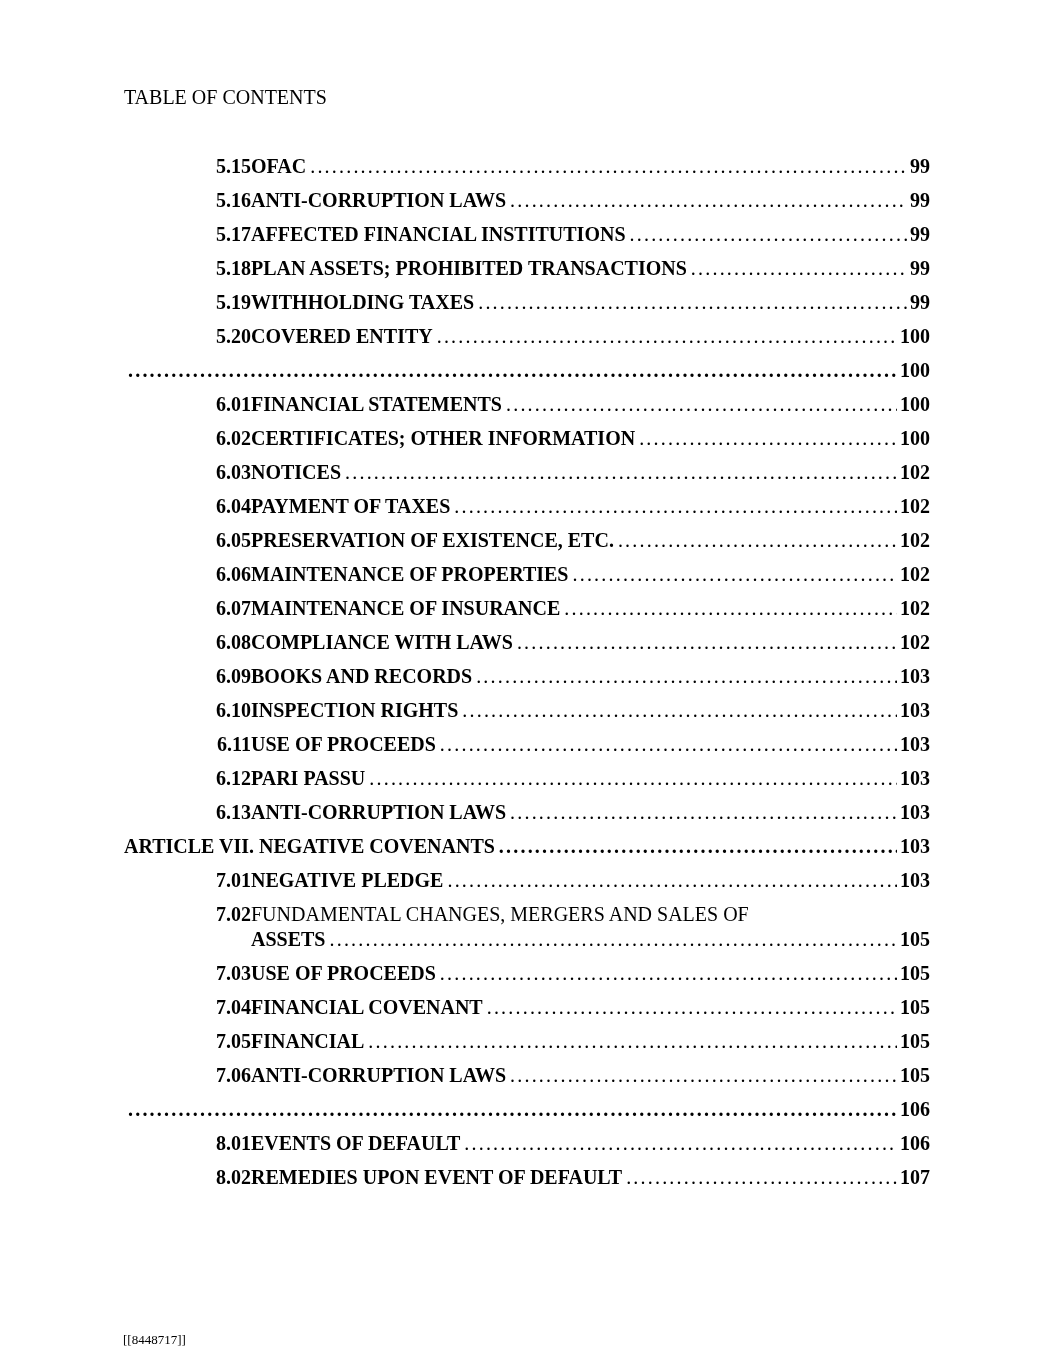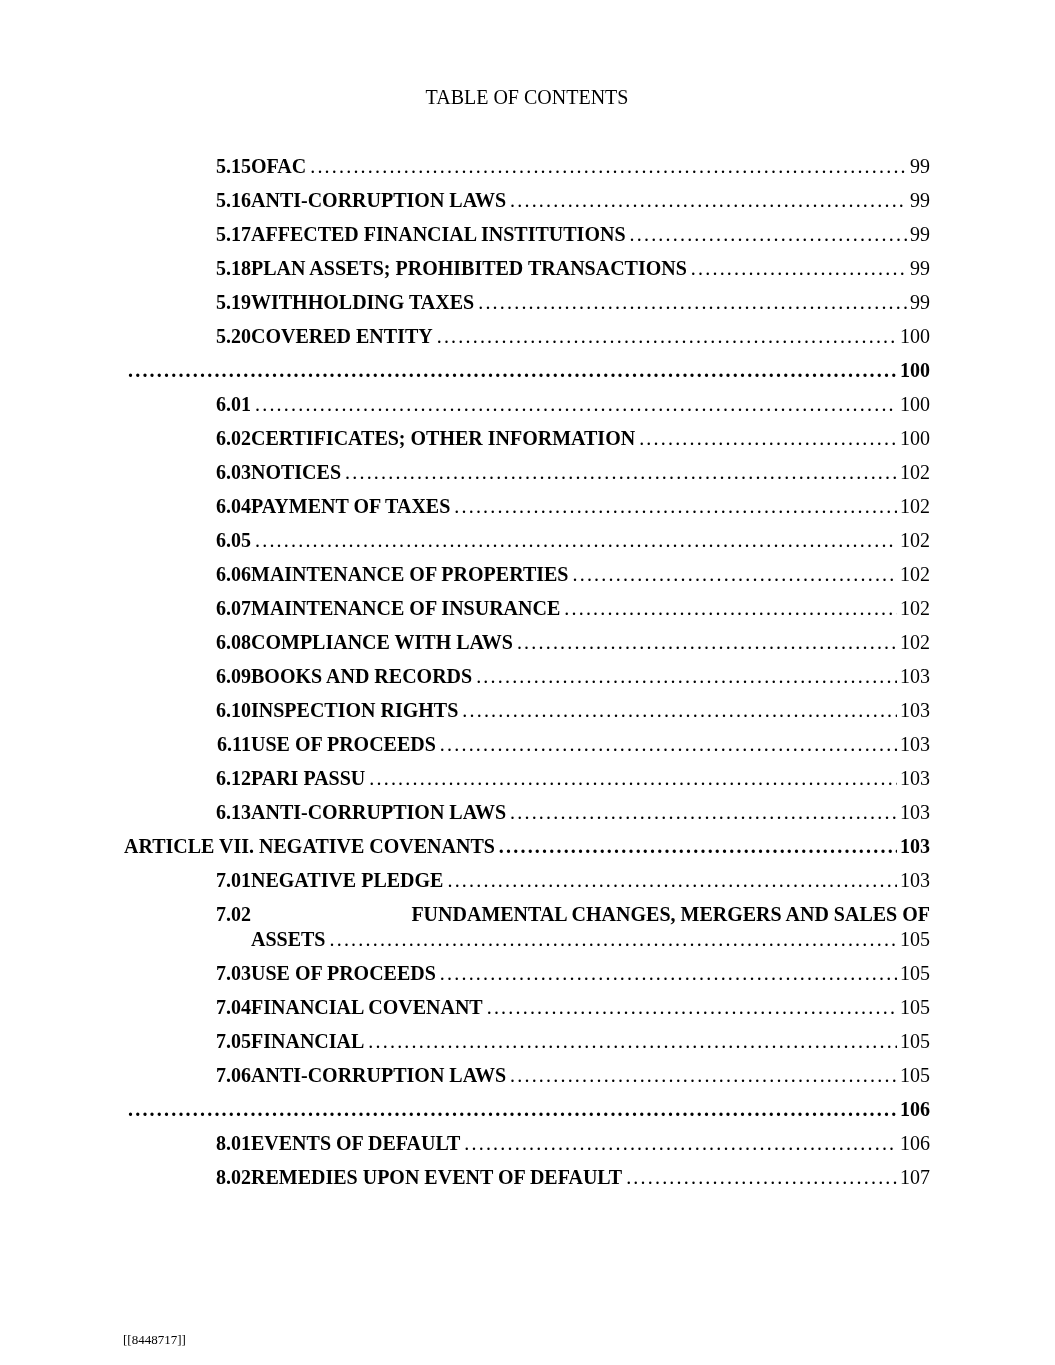--- a/index.html
+++ b/index.html
@@ -15,21 +15,20 @@
     font-family: "Liberation Serif", serif;
     overflow: hidden;
   }
   .page {
     position: absolute;
     inset: 0;
     padding: 85px 125px 0 124px;
     box-sizing: border-box;
   }
   .doc-title {
-    text-align: center;
     font-size: 20px;
     line-height: 24px;
   }
   .col-headers {
     display: flex;
     justify-content: space-between;
     font-size: 20px;
     line-height: 26px;
     margin-top: 2px;
   }
@@ -52,23 +51,22 @@
     width: 64px;
     font-weight: 700;
     text-align: right;
   }
   .entry-body {
     flex: 1;
     min-width: 0;
   }
   .wrap-line {
     display: block;
-    font-weight: 700;
+    font-weight: 400;
     white-space: nowrap;
-    text-align: right;
   }
   .lastline {
     display: flex;
     align-items: flex-start;
   }
   .title {
     flex: none;
     font-weight: 700;
     white-space: nowrap;
   }
@@ -77,21 +75,21 @@
     min-width: 0;
     overflow: hidden;
     white-space: nowrap;
     letter-spacing: 2.2px;
     margin-left: 4px;
     font-weight: 400;
   }
   .page-num {
     flex: none;
     margin-left: 3px;
-    font-weight: 400;
+    font-weight: 700;
   }
   .row.article .leader,
   .row.article .page-num {
     font-weight: 700;
   }
   .footer {
     position: absolute;
     left: 123px;
     top: 1288px;
     font-size: 13px;
@@ -172,20 +170,21 @@
           <span class="lastline">
             <span class="leader">........................................................................................................................................................................................................</span>
             <span class="page-num">100</span>
           </span>
         </span>
       </div>
       <div class="row section">
         <span class="num">6.01</span>
         <span class="entry-body">
           <span class="lastline">
+            <span class="title">FINANCIAL STATEMENTS</span>
             <span class="leader">........................................................................................................................................................................................................</span>
             <span class="page-num">100</span>
           </span>
         </span>
       </div>
       <div class="row section">
         <span class="num">6.02</span>
         <span class="entry-body">
           <span class="lastline">
             <span class="title">CERTIFICATES; OTHER INFORMATION</span>
@@ -211,20 +210,21 @@
             <span class="title">PAYMENT OF TAXES</span>
             <span class="leader">........................................................................................................................................................................................................</span>
             <span class="page-num">102</span>
           </span>
         </span>
       </div>
       <div class="row section">
         <span class="num">6.05</span>
         <span class="entry-body">
           <span class="lastline">
+            <span class="title">PRESERVATION OF EXISTENCE, ETC.</span>
             <span class="leader">........................................................................................................................................................................................................</span>
             <span class="page-num">102</span>
           </span>
         </span>
       </div>
       <div class="row section">
         <span class="num">6.06</span>
         <span class="entry-body">
           <span class="lastline">
             <span class="title">MAINTENANCE OF PROPERTIES</span>

